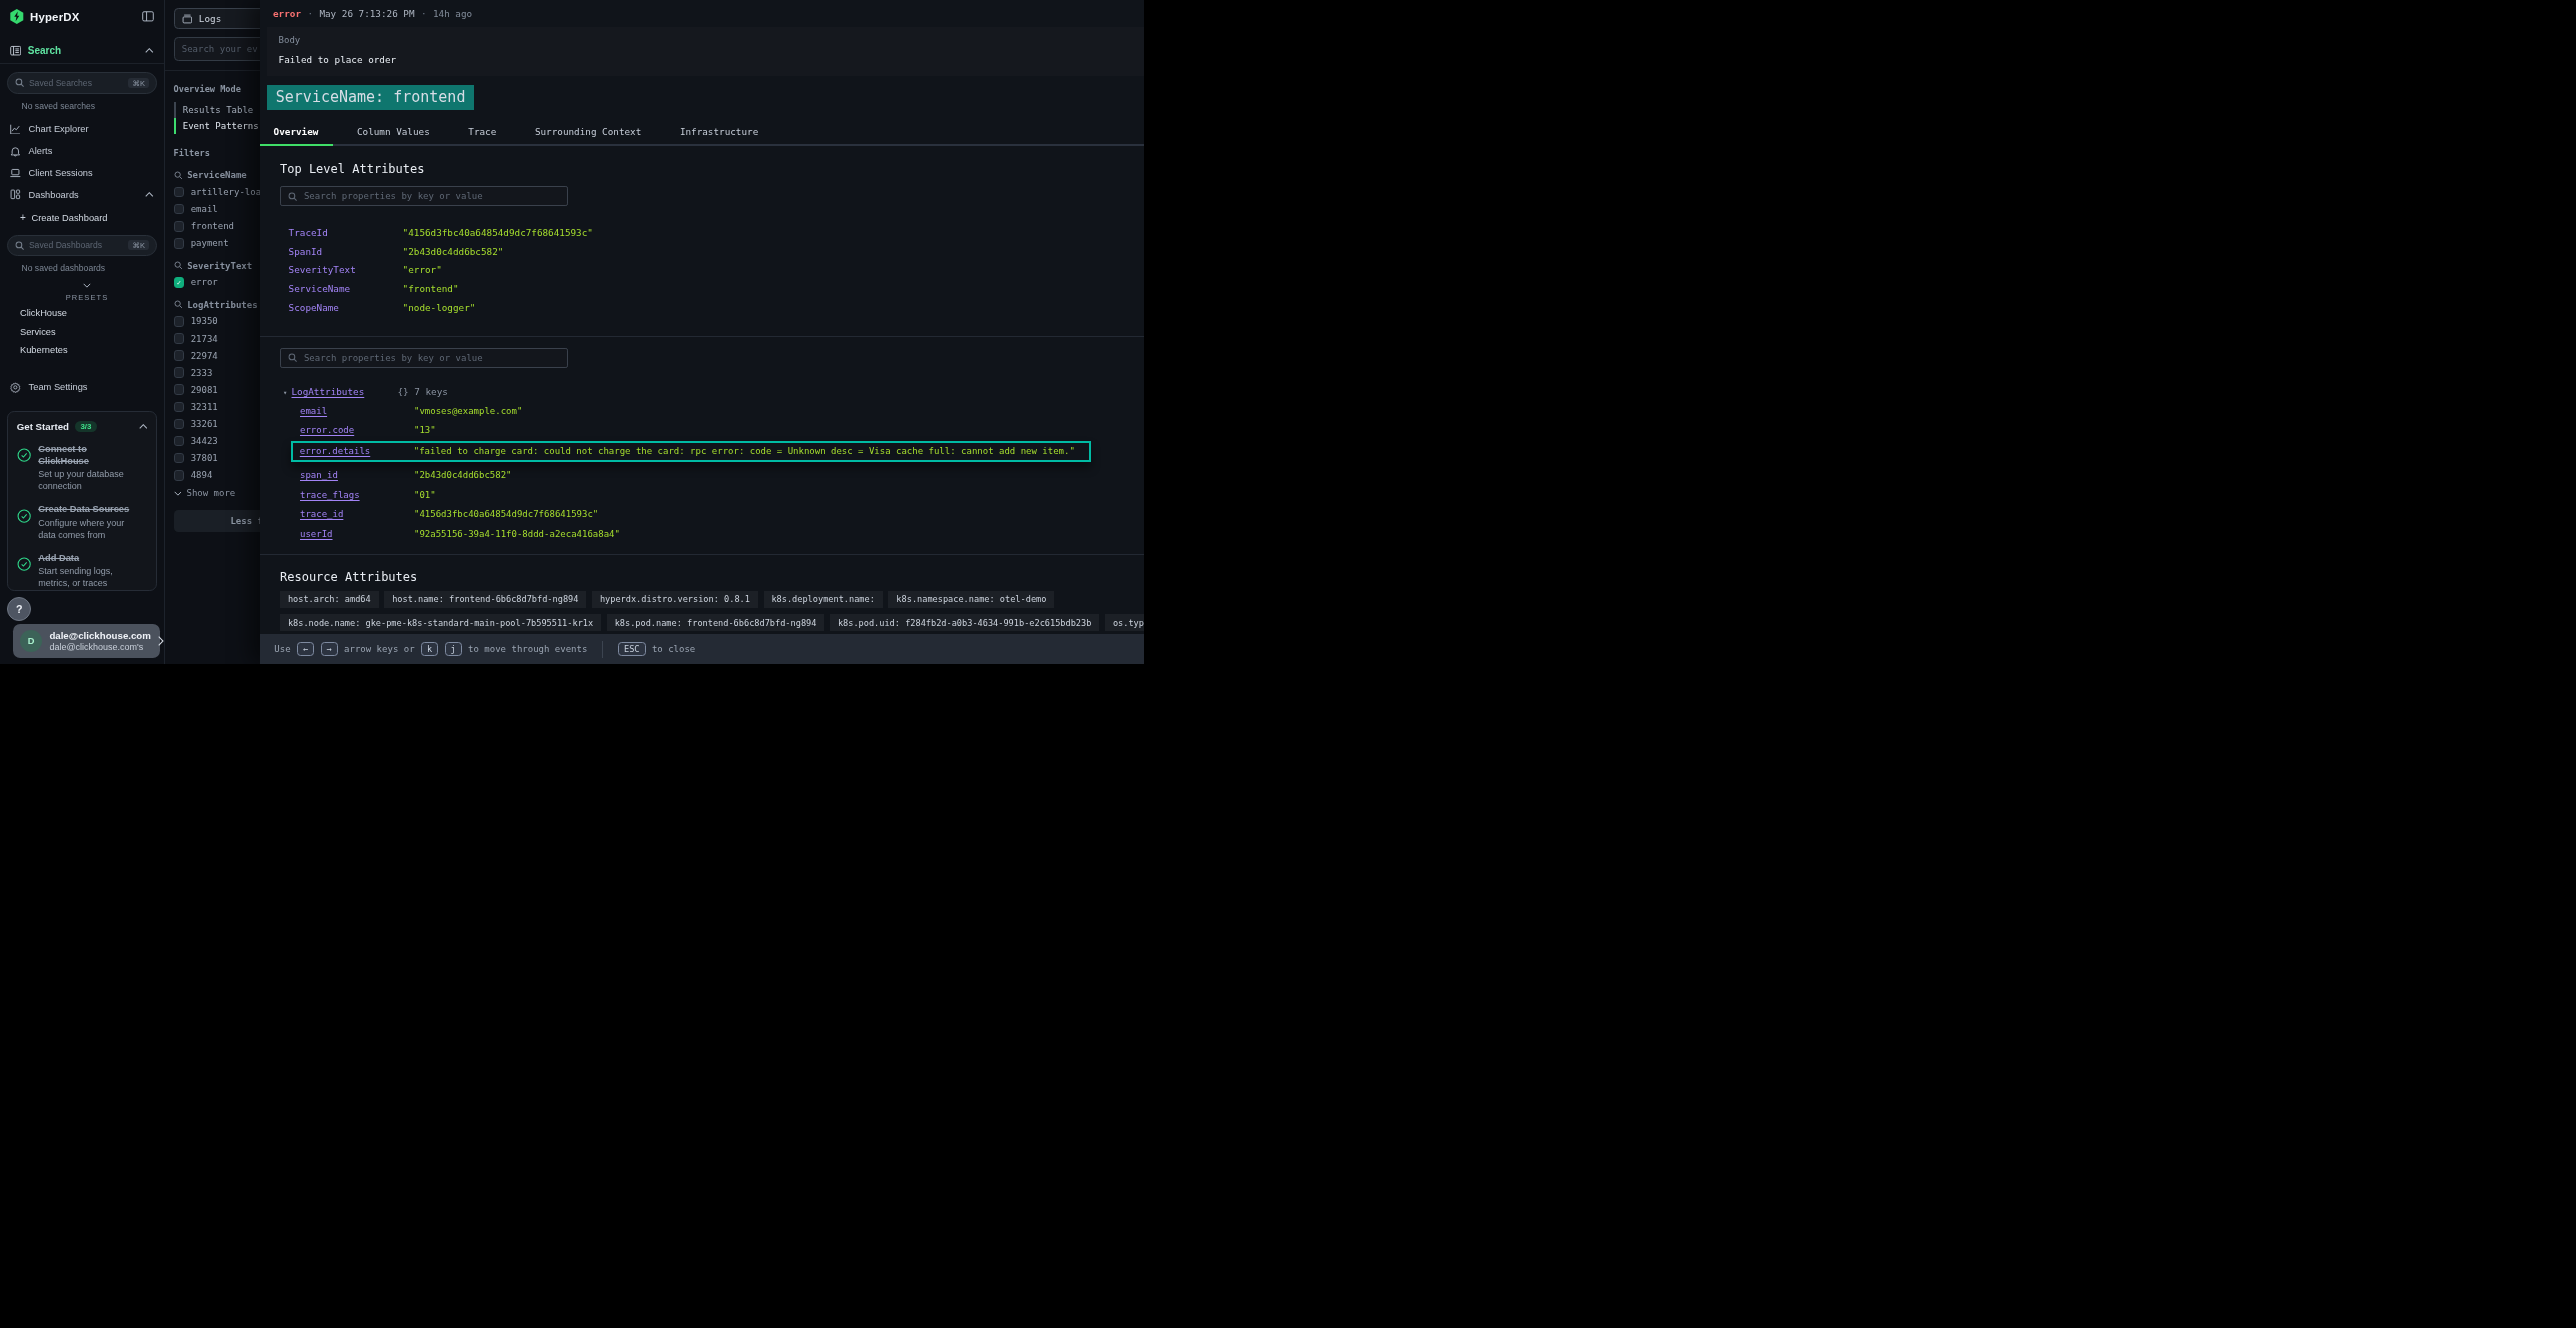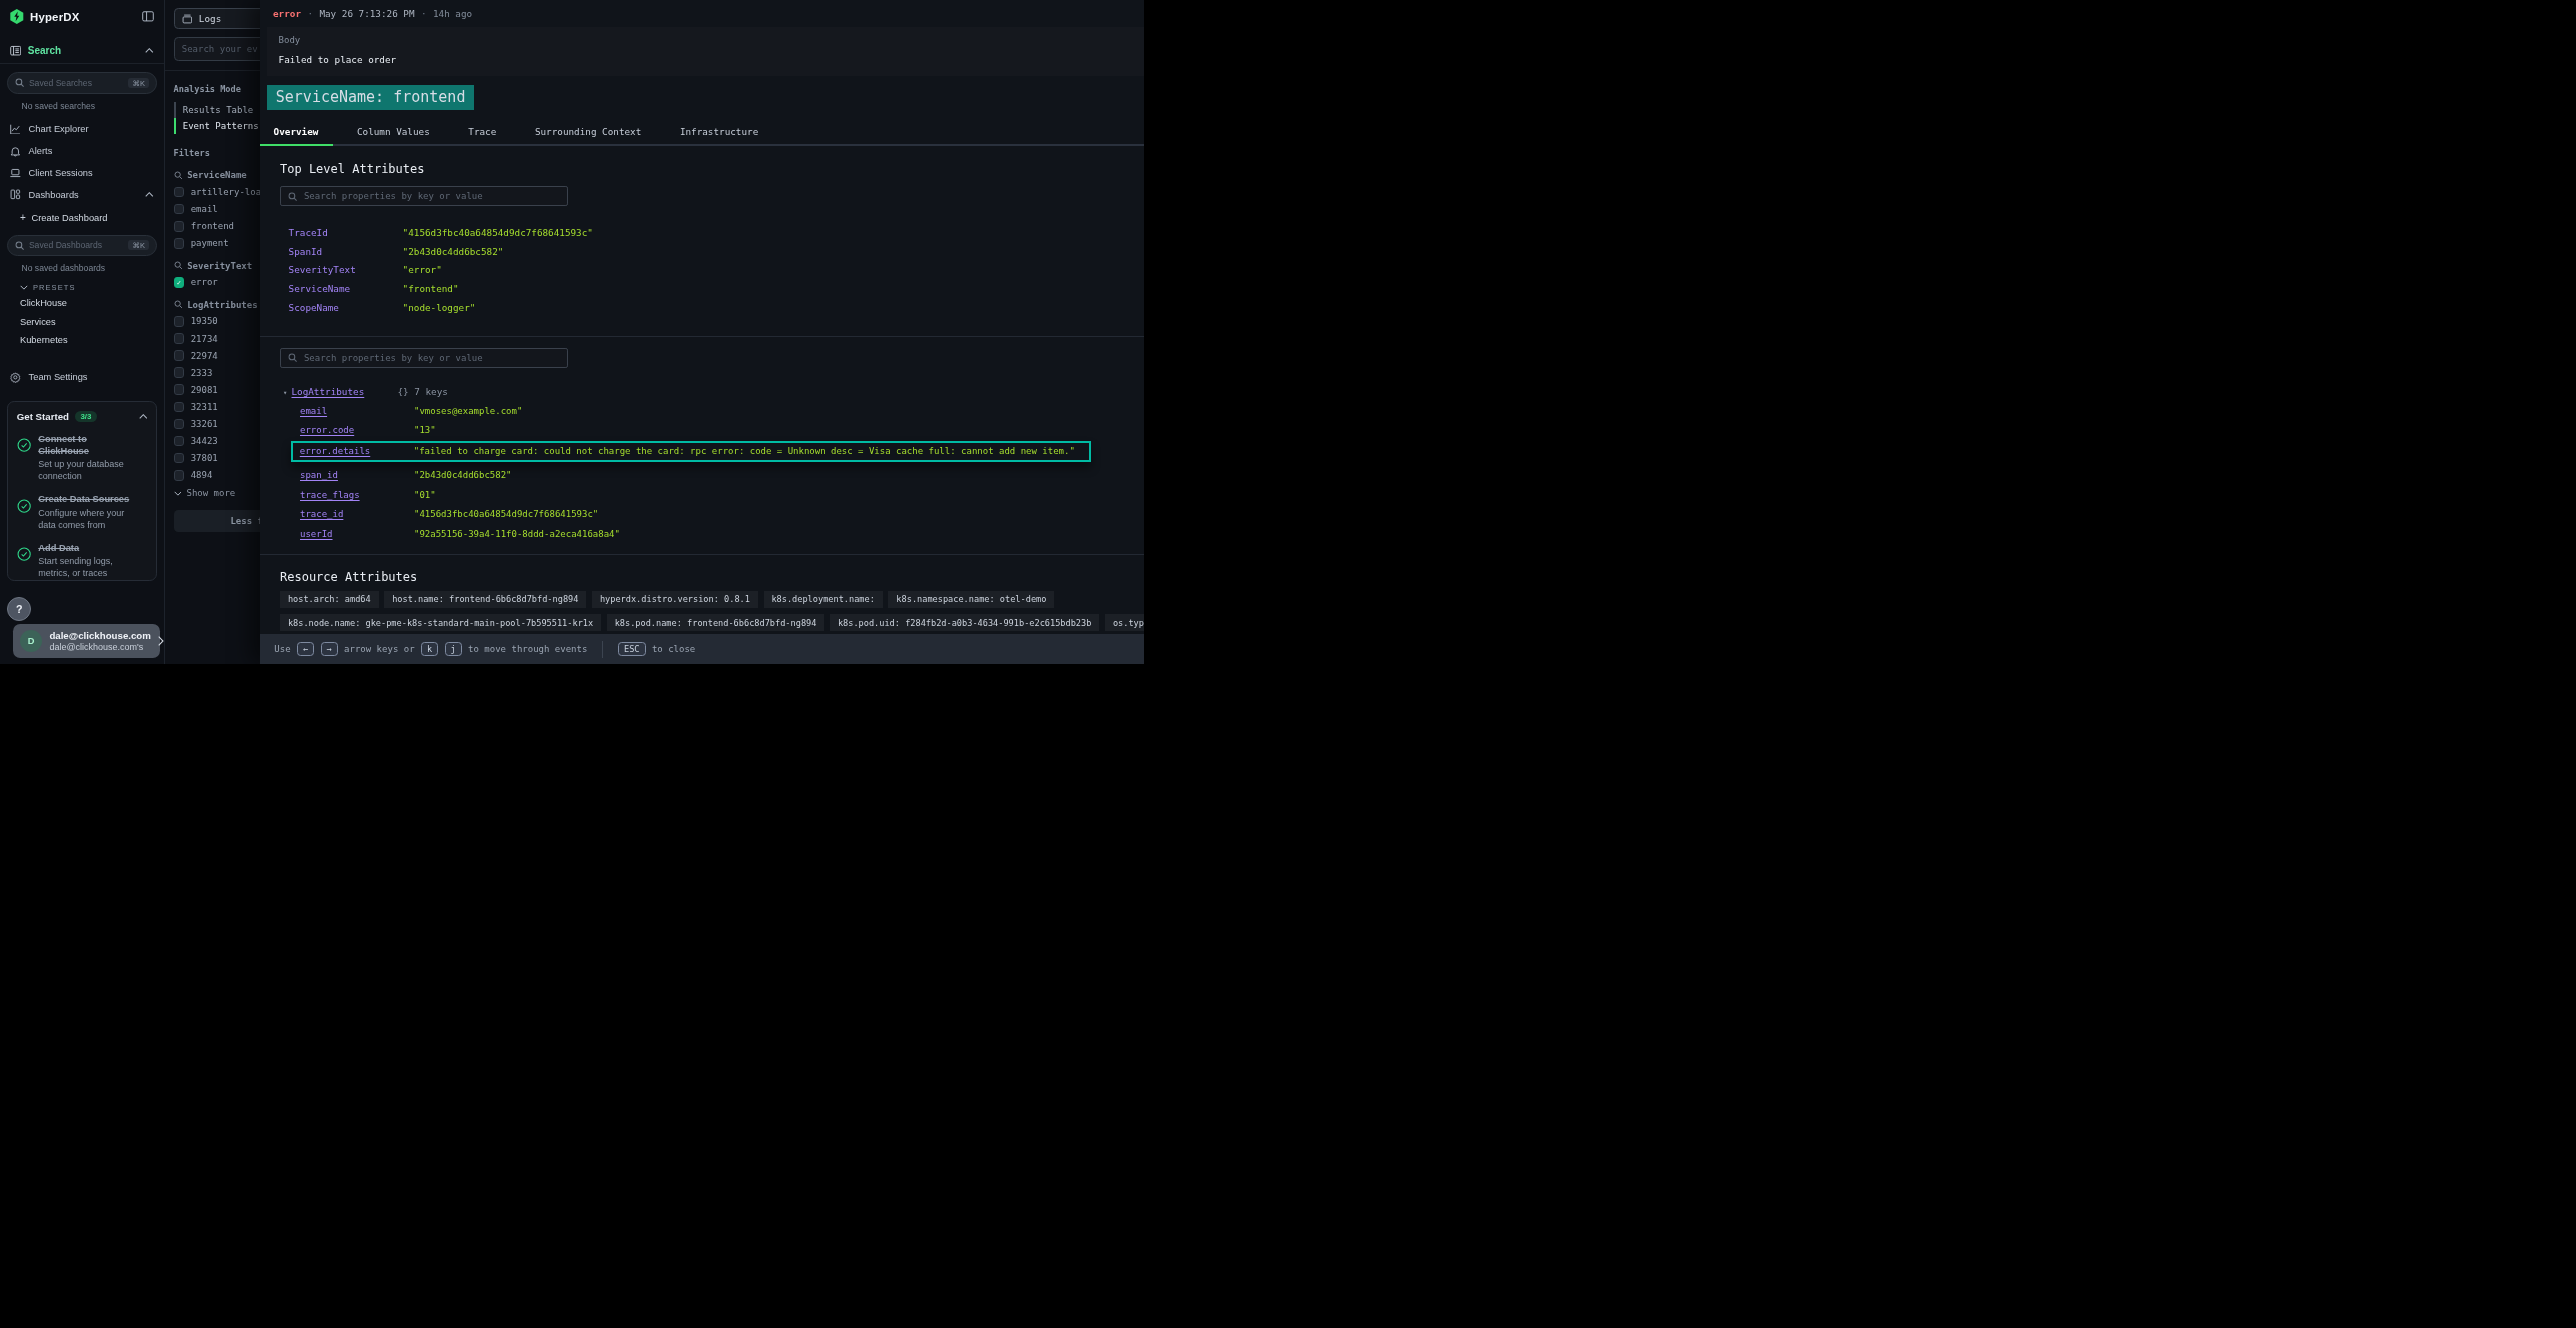--- a/index.html
+++ b/index.html
@@ -19,21 +19,21 @@
   .icon { color:#aeb7c4; }
   .search-row { display:flex; align-items:center; gap:6.4px; margin-top:8.6px; padding:6.4px 10px; border-bottom:0.7px solid #1c2129; }
   .search-row-label { font-size:10px; font-weight:bold; color:#5fe3a1; flex:1; }
   .pill { display:flex; align-items:center; gap:5px; margin:8.6px 7.2px 0; height:21.5px; border-radius:10.7px; background:#191e25; border:0.7px solid #293039; padding:0 6.4px; color:#5d6673; font-size:8.6px; }
   .kbd-badge { margin-left:auto; background:#262c35; border-radius:2.9px; padding:0.7px 4.3px; font-size:7.5px; color:#8d97a5; }
   .empty-note { padding:7.2px 0 1.4px 21.5px; font-size:8.6px; color:#7d8795; }
   .nav-item { display:flex; align-items:center; gap:7.9px; padding:5.7px 10px; font-size:9.3px; color:#c6cdd8; cursor:default; }
   .nav-item .grow { flex:1; }
   .create-dash { display:flex; align-items:center; gap:5.7px; padding:6.4px 10px 2.9px 20px; font-size:9.3px; color:#d3dae3; }
   .plus { color:#c6cdd8; font-size:10px; }
-  .preset-head { display:flex; align-items:center; gap:5px; padding:8.6px 10px 1.4px 20px; font-size:7.5px; letter-spacing:1.1px; color:#8a94a2; }
+  .preset-head { display:flex; align-items:center; gap:5px; padding:8.6px 10px 1.4px 20px; font-size:7.5px; letter-spacing:1.1px; color:#8a94a2;flex-direction:column; }
   .preset-item { padding:4.3px 10px 4.3px 20px; font-size:9.3px; color:#d3dae3; }
   .team-row { margin-top:17px; }
 
   .gs-card { margin:13px 7.2px 0; border:0.7px solid #262c36; border-radius:7.2px; background:#12151b; padding:8.6px 8.6px 7.2px; height:180px; overflow:hidden; }
   .gs-title-row { display:flex; align-items:center; gap:5.7px; }
   .gs-title { font-size:9.7px; font-weight:bold; color:#e6ebf2; }
   .gs-badge { background:#15352a; color:#3fe08a; font-size:7.9px; font-weight:bold; padding:0.7px 5.7px; border-radius:7.2px; }
   .gs-chev { margin-left:auto; color:#aeb7c4; }
   .gs-item { display:flex; gap:7.2px; margin-top:10.7px; align-items:flex-start; }
   .gs-check { flex:0 0 auto; margin-top:5.7px; color:#2fd98b; }
@@ -325,21 +325,21 @@
             </svg>
         </span>
         <span>Logs</span>
       </div>
       <div class="event-search">
         <span>Search your ev</span>
       </div>
     </div>
 
     <div class="mid-body">
-      <div class="section-label">Analysis Mode</div>
+      <div class="section-label">Overview Mode</div>
       <div class="mode-list">
         <div class="mode-item">Results Table</div>
         <div class="mode-item active">Event Patterns</div>
       </div>
 
       <div class="section-label filters-label">Filters</div>
 
       <div class="fgroup-head">
         <span class="icon">
           <svg width="8.6" height="8.6" viewBox="0 0 13 13" fill="none" stroke="#77808d" stroke-width="1.5">

